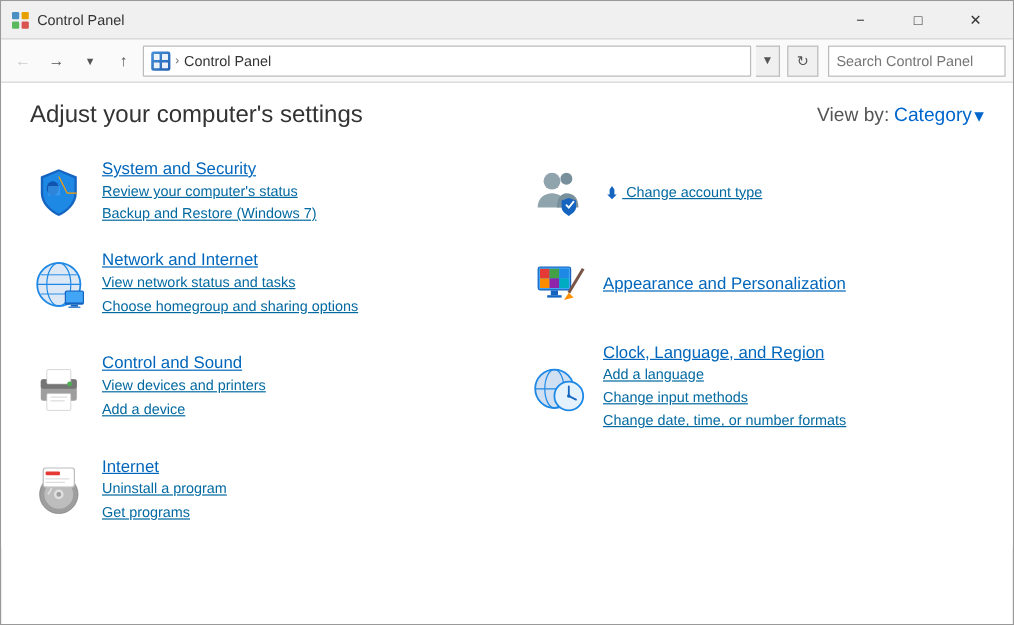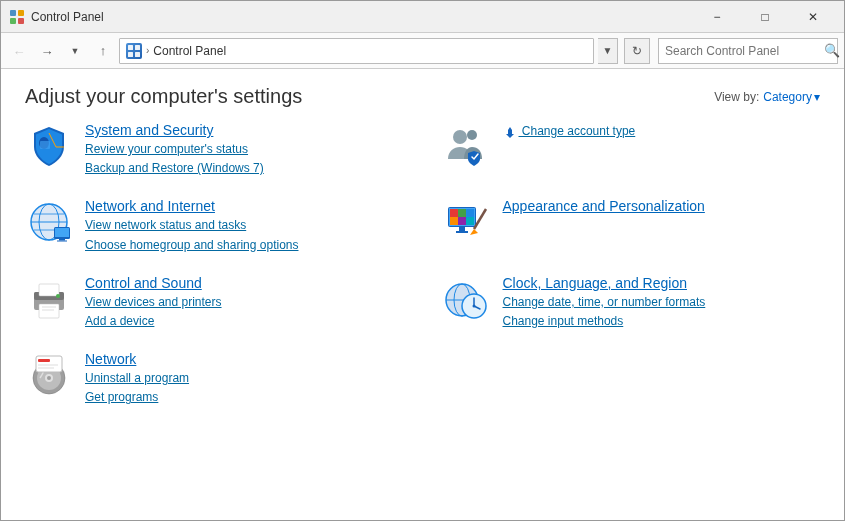--- a/index.html
+++ b/index.html
@@ -125,21 +125,21 @@
       background: #f0f0f0;
       cursor: pointer;
       display: flex;
       align-items: center;
       justify-content: center;
       font-size: 12px;
       color: #555;
       margin-left: 2px;
     }
     .search-box {
-      width: 180px;
+      width: 148px;
       height: 26px;
       border: 1px solid #bbb;
       display: flex;
       align-items: center;
       background: #fff;
       padding: 0 6px;
       gap: 4px;
       margin-left: 4px;
     }
     .search-input {
@@ -158,53 +158,53 @@
 
     
     .main-content {
       padding: 16px 24px;
       background: #fff;
     }
     .page-header {
       display: flex;
       align-items: center;
       justify-content: space-between;
-      margin-bottom: 10px;
+      margin-bottom: 20px;
       gap: 20px;
     }
     .page-title {
       font-size: 20px;
       font-weight: 300;
       color: #333;
     }
     .view-by {
       display: flex;
       align-items: center;
       gap: 4px;
-      font-size: 12px;
+      font-size: 16px;
       color: #555;
     }
     .view-by-value {
       color: #0066cc;
       cursor: pointer;
       display: flex;
       align-items: center;
       gap: 2px;
     }
 
     
     .category-grid {
       display: grid;
       grid-template-columns: 1fr 1fr;
       gap: 12px 40px;
     }
     .category-item {
       display: flex;
       gap: 12px;
-      align-items: flex-start;
+      align-items: center;
       padding: 4px 0;
     }
     .category-icon {
       width: 48px;
       height: 48px;
       flex-shrink: 0;
       display: flex;
       align-items: center;
       justify-content: center;
     }
@@ -414,22 +414,23 @@
 
           <circle cx="30" cy="30" r="12" fill="#E3F2FD" stroke="#1E88E5" stroke-width="1.5"></circle>
           <circle cx="30" cy="30" r="1.5" fill="#1565C0"></circle>
 
           <line x1="30" y1="30" x2="30" y2="22" stroke="#1565C0" stroke-width="1.5" stroke-linecap="round"></line>
           <line x1="30" y1="30" x2="36" y2="33" stroke="#1565C0" stroke-width="1.5" stroke-linecap="round"></line>
         </svg>
       </div>
       <div class="category-text">
         <a class="category-title" href="#">Clock, Language, and Region</a>
+        <a class="category-link" href="#">Add a language</a>
+        <a class="category-link" href="#">Change input methods</a>
         <a class="category-link" href="#">Change date, time, or number formats</a>
-        <a class="category-link" href="#">Change input methods</a>
       </div>
     </div>
 
     <div class="category-item">
       <div class="category-icon">
         <svg width="46" height="46" viewBox="0 0 46 46">
 
           <circle cx="23" cy="26" r="16" fill="#9E9E9E"></circle>
           <circle cx="23" cy="26" r="16" fill="none" stroke="#757575" stroke-width="0.5"></circle>
           <circle cx="23" cy="26" r="12" fill="#BDBDBD"></circle>
@@ -438,21 +439,21 @@
 
           <path d="M16 14 Q20 18 14 26" stroke="#fff" stroke-width="1.5" fill="none" opacity="0.5"></path>
 
           <rect x="10" y="4" width="26" height="16" rx="2" fill="#fff" stroke="#bbb"></rect>
           <rect x="12" y="7" width="12" height="3" rx="1" fill="#E53935"></rect>
           <line x1="12" y1="13" x2="32" y2="13" stroke="#ddd" stroke-width="1"></line>
           <line x1="12" y1="16" x2="28" y2="16" stroke="#ddd" stroke-width="1"></line>
         </svg>
       </div>
       <div class="category-text">
-        <a class="category-title" href="#">Network</a>
+        <a class="category-title" href="#">Internet</a>
         <a class="category-link" href="#">Uninstall a program</a>
         <a class="category-link" href="#">Get programs</a>
       </div>
     </div>
 
 
   </div>
 </div>
 
 </body></html>

